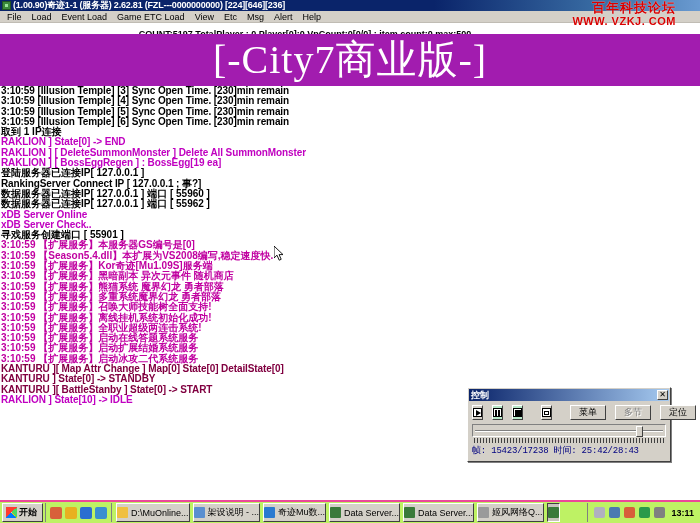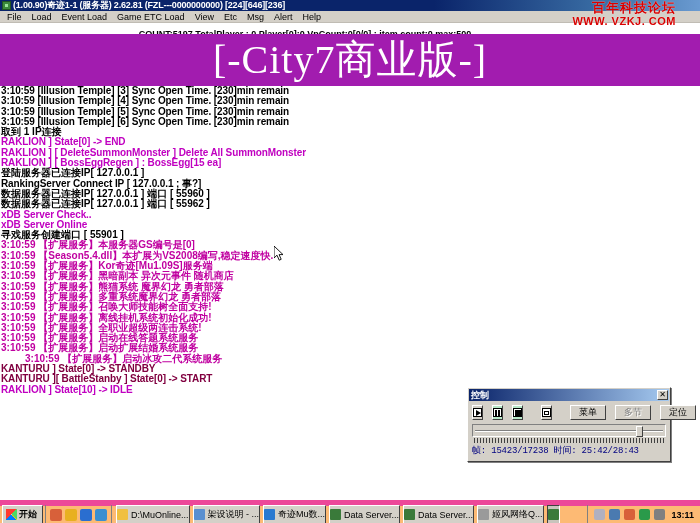--- a/index.html
+++ b/index.html
@@ -274,22 +274,22 @@
     color: #000080;
     font-family: "Liberation Mono", monospace;
     white-space: nowrap;
     letter-spacing: -0.2px;
   }
 
   
   .taskbar {
     position: absolute; left: 0; bottom: 0;
     width: 700px; height: 23px;
-    background: #fdba74;
-    border-top: 6px solid #ec4899;
+    background: #bef264;
+    border-top: 2px solid #ec4899;
     display: flex; align-items: center;
     padding: 0 2px;
     z-index: 50;
   }
   .startbtn {
     height: 19px;
     display: flex; align-items: center; gap: 2px;
     padding: 0 5px 0 3px;
     background: #d4d0c8;
     border: 1px solid #ffffff;
@@ -392,40 +392,41 @@
   </div>
 
   <div class="logarea" id="log-area">
       <div class="logline" style="color: rgb(0, 0, 0);">3:10:59 [Illusion Temple] [3] Sync Open Time. [230]min remain</div>
       <div class="logline" style="color: rgb(0, 0, 0);">3:10:59 [Illusion Temple] [4] Sync Open Time. [230]min remain</div>
       <div class="logline" style="color: rgb(0, 0, 0);">3:10:59 [Illusion Temple] [5] Sync Open Time. [230]min remain</div>
       <div class="logline" style="color: rgb(0, 0, 0);">3:10:59 [Illusion Temple] [6] Sync Open Time. [230]min remain</div>
       <div class="logline cjk" style="color: rgb(0, 0, 0);">取到 1 IP连接</div>
       <div class="logline" style="color: rgb(192, 0, 192);">RAKLION ] State[0] -&gt; END</div>
       <div class="logline" style="color: rgb(192, 0, 192);">RAKLION ] [ DeleteSummonMonster ] Delete All SummonMonster</div>
-      <div class="logline" style="color: rgb(192, 0, 192);">RAKLION ] [ BossEggRegen ] : BossEgg[15 ea]</div>
+      <div class="logline" style="color: rgb(192, 0, 192);">RAKLION ] [ BossEggRegen ] : BossEgg[19 ea]</div>
       <div class="logline cjk" style="color: rgb(0, 0, 0);">登陆服务器已连接IP[ 127.0.0.1 ]</div>
       <div class="logline" style="color: rgb(0, 0, 0);">RankingServer Connect IP [ 127.0.0.1    ; 事?]</div>
       <div class="logline cjk" style="color: rgb(0, 0, 0);">数据服务器已连接IP[ 127.0.0.1 ] 端口 [ 55960 ]</div>
       <div class="logline cjk" style="color: rgb(0, 0, 0);">数据服务器已连接IP[ 127.0.0.1 ] 端口 [ 55962 ]</div>
+      <div class="logline" style="color: rgb(192, 0, 192);">xDB Server Online</div>
       <div class="logline" style="color: rgb(192, 0, 192);">xDB Server Check..</div>
-      <div class="logline" style="color: rgb(192, 0, 192);">xDB Server Online</div>
       <div class="logline cjk" style="color: rgb(0, 0, 0);">寻戏服务创建端口 [ 55901 ]</div>
       <div class="logline cjk" style="color: rgb(192, 0, 160);">3:10:59 【扩展服务】本服务器GS编号是[0]</div>
       <div class="logline cjk" style="color: rgb(192, 0, 160);">3:10:59 【Season5.4.dll】本扩展为VS2008编写,稳定速度快.</div>
       <div class="logline cjk" style="color: rgb(192, 0, 160);">3:10:59 【扩展服务】Kor奇迹[Mu1.09S]服务端</div>
       <div class="logline cjk" style="color: rgb(192, 0, 160);">3:10:59 【扩展服务】黑暗副本 异次元事件 随机商店</div>
       <div class="logline cjk" style="color: rgb(192, 0, 160);">3:10:59 【扩展服务】熊猫系统 魔界幻龙 勇者部落</div>
       <div class="logline cjk" style="color: rgb(192, 0, 160);">3:10:59 【扩展服务】多重系统魔界幻龙 勇者部落</div>
       <div class="logline cjk" style="color: rgb(192, 0, 160);">3:10:59 【扩展服务】召唤大师技能树全面支持!</div>
       <div class="logline cjk" style="color: rgb(192, 0, 160);">3:10:59 【扩展服务】离线挂机系统初始化成功!</div>
       <div class="logline cjk" style="color: rgb(192, 0, 160);">3:10:59 【扩展服务】全职业超级两连击系统!</div>
       <div class="logline cjk" style="color: rgb(192, 0, 160);">3:10:59 【扩展服务】启动在线答题系统服务</div>
       <div class="logline cjk" style="color: rgb(192, 0, 160);">3:10:59 【扩展服务】启动扩展结婚系统服务</div>
-      <div class="logline cjk" style="color: rgb(192, 0, 160); margin-left: 24px;">3:10:59 【扩展服务】启动冰攻二代系统服务</div>
+      <div class="logline cjk" style="color: rgb(192, 0, 160);">3:10:59 【扩展服务】启动冰攻二代系统服务</div>
+      <div class="logline" style="color: rgb(128, 0, 64);">KANTURU ][ Map Attr Change ] Map[0] State[0] DetailState[0]</div>
       <div class="logline" style="color: rgb(128, 0, 64);">KANTURU ] State[0] -&gt; STANDBY</div>
       <div class="logline" style="color: rgb(128, 0, 64);">KANTURU ][ BattleStanby ] State[0] -&gt; START</div>
       <div class="logline" style="color: rgb(192, 0, 192);">RAKLION ] State[10] -&gt; IDLE</div>
     </div>
 
   <svg class="cursor" viewBox="0 0 11 16">
     <polygon points="0,0 0,12 3,9.2 5.2,14.2 7.2,13.3 5.1,8.6 9,8.6" fill="#ffffff" stroke="#000000" stroke-width="0.9"></polygon>
   </svg>
 
   <div class="ctrlwin">

